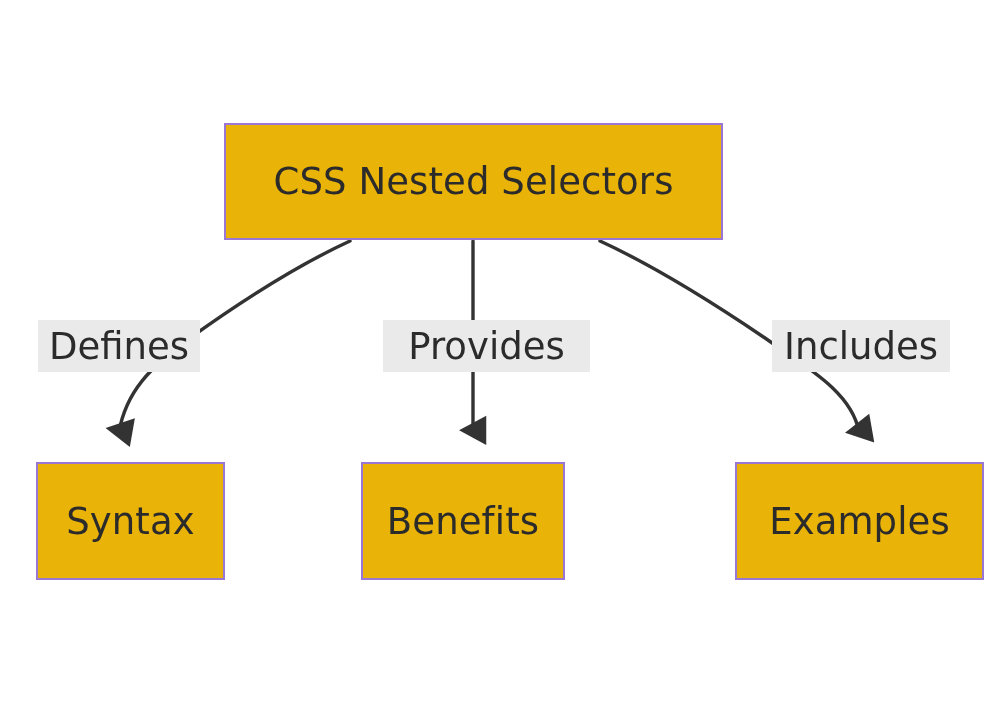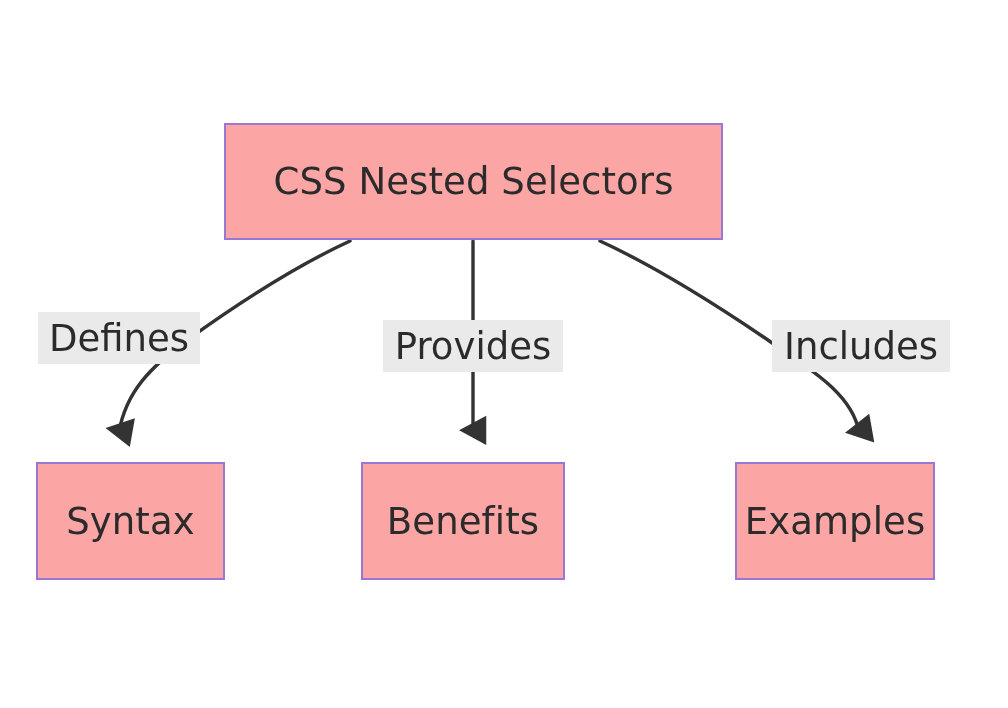--- a/index.html
+++ b/index.html
@@ -21,21 +21,21 @@
   #edge-layer {
     position: absolute;
     left: 0;
     top: 0;
     width: 1008px;
     height: 708px;
   }
   .node {
     position: absolute;
     box-sizing: border-box;
-    background: #fca5a5;
+    background: #eab308;
     border: 2.5px solid #9A77D4;
     display: flex;
     align-items: center;
     justify-content: center;
     color: #2b2b2b;
     font-size: 37px;
     font-weight: 400;
     letter-spacing: 0.1px;
     line-height: 1;
     white-space: nowrap;
@@ -54,47 +54,47 @@
   }
   .node-leaf-1 {
     left: 361px;
     top: 462px;
     width: 204px;
     height: 118px;
   }
   .node-leaf-2 {
     left: 735px;
     top: 462px;
-    width: 200px;
+    width: 249px;
     height: 118px;
   }
   .edge-label {
     position: absolute;
     box-sizing: border-box;
     background: #EAEAEA;
     color: #2b2b2b;
     font-size: 37px;
     font-weight: 400;
     line-height: 1;
     white-space: nowrap;
     display: flex;
     align-items: center;
     justify-content: center;
     height: 52px;
     padding: 0 4px;
   }
   .edge-label-0 {
     left: 38px;
-    top: 312px;
+    top: 320px;
     width: 162px;
   }
   .edge-label-1 {
     left: 383px;
     top: 320px;
-    width: 180px;
+    width: 207px;
   }
   .edge-label-2 {
     left: 772px;
     top: 320px;
     width: 178px;
   }
 </style>
 </head>
 <body>
 

